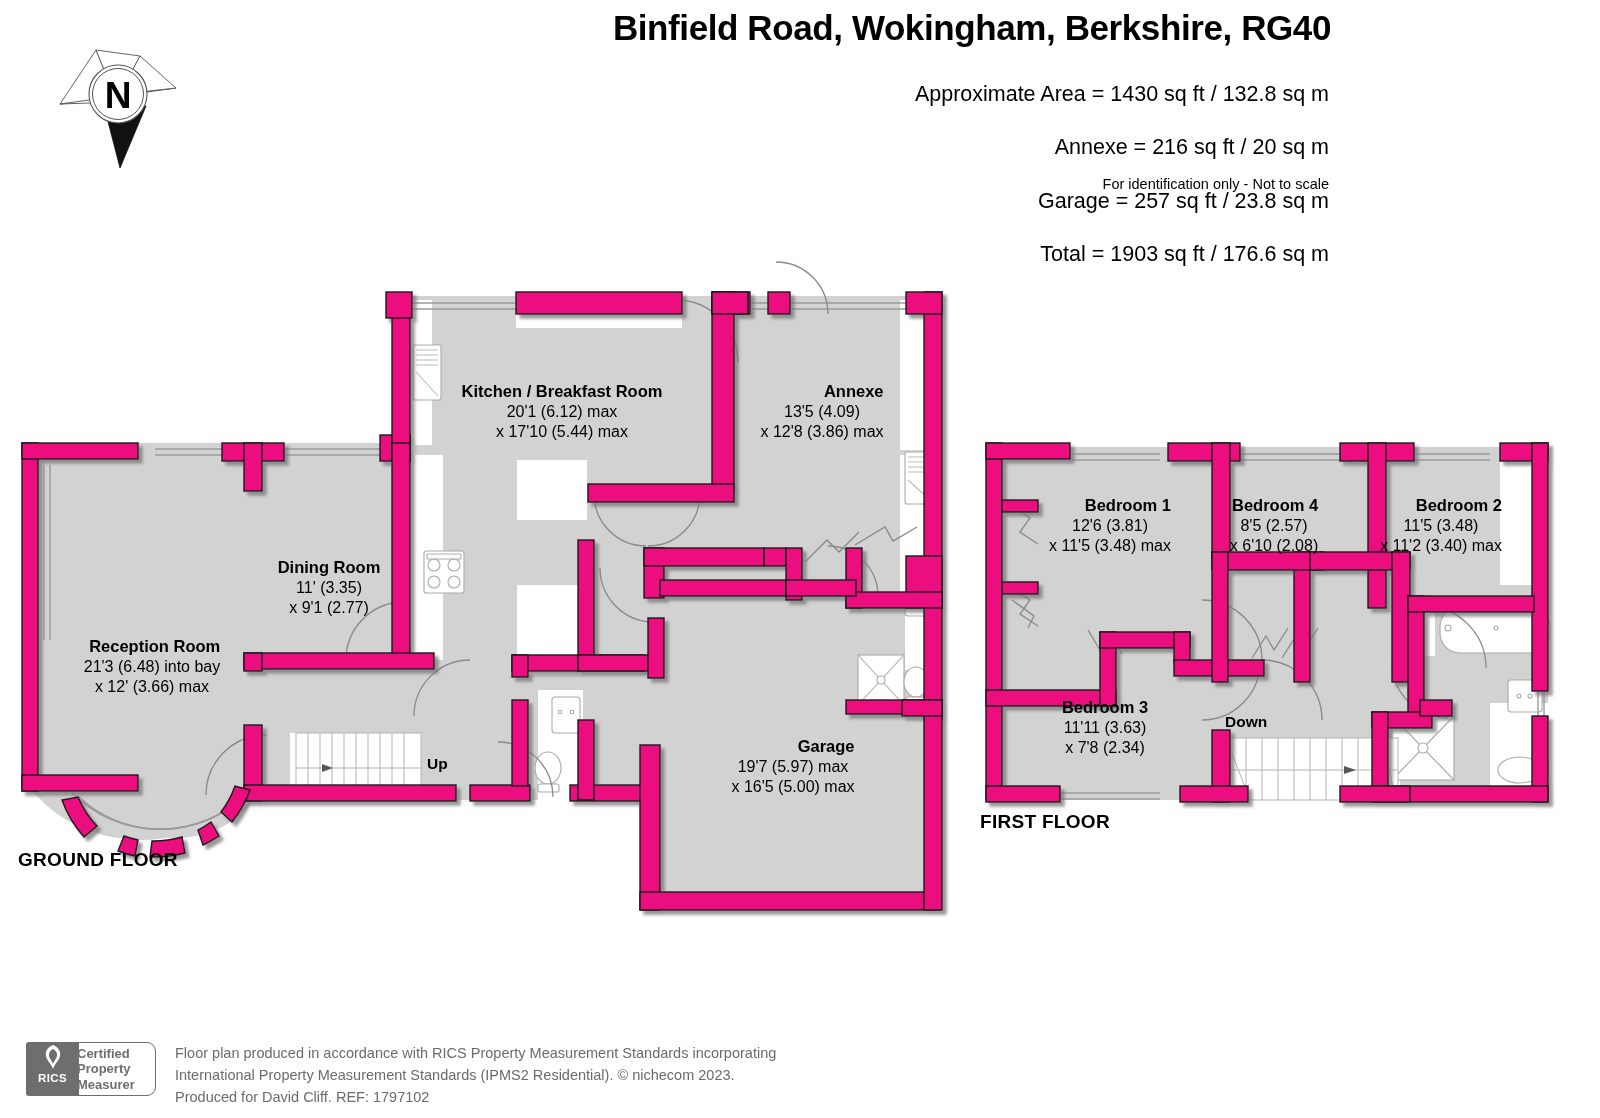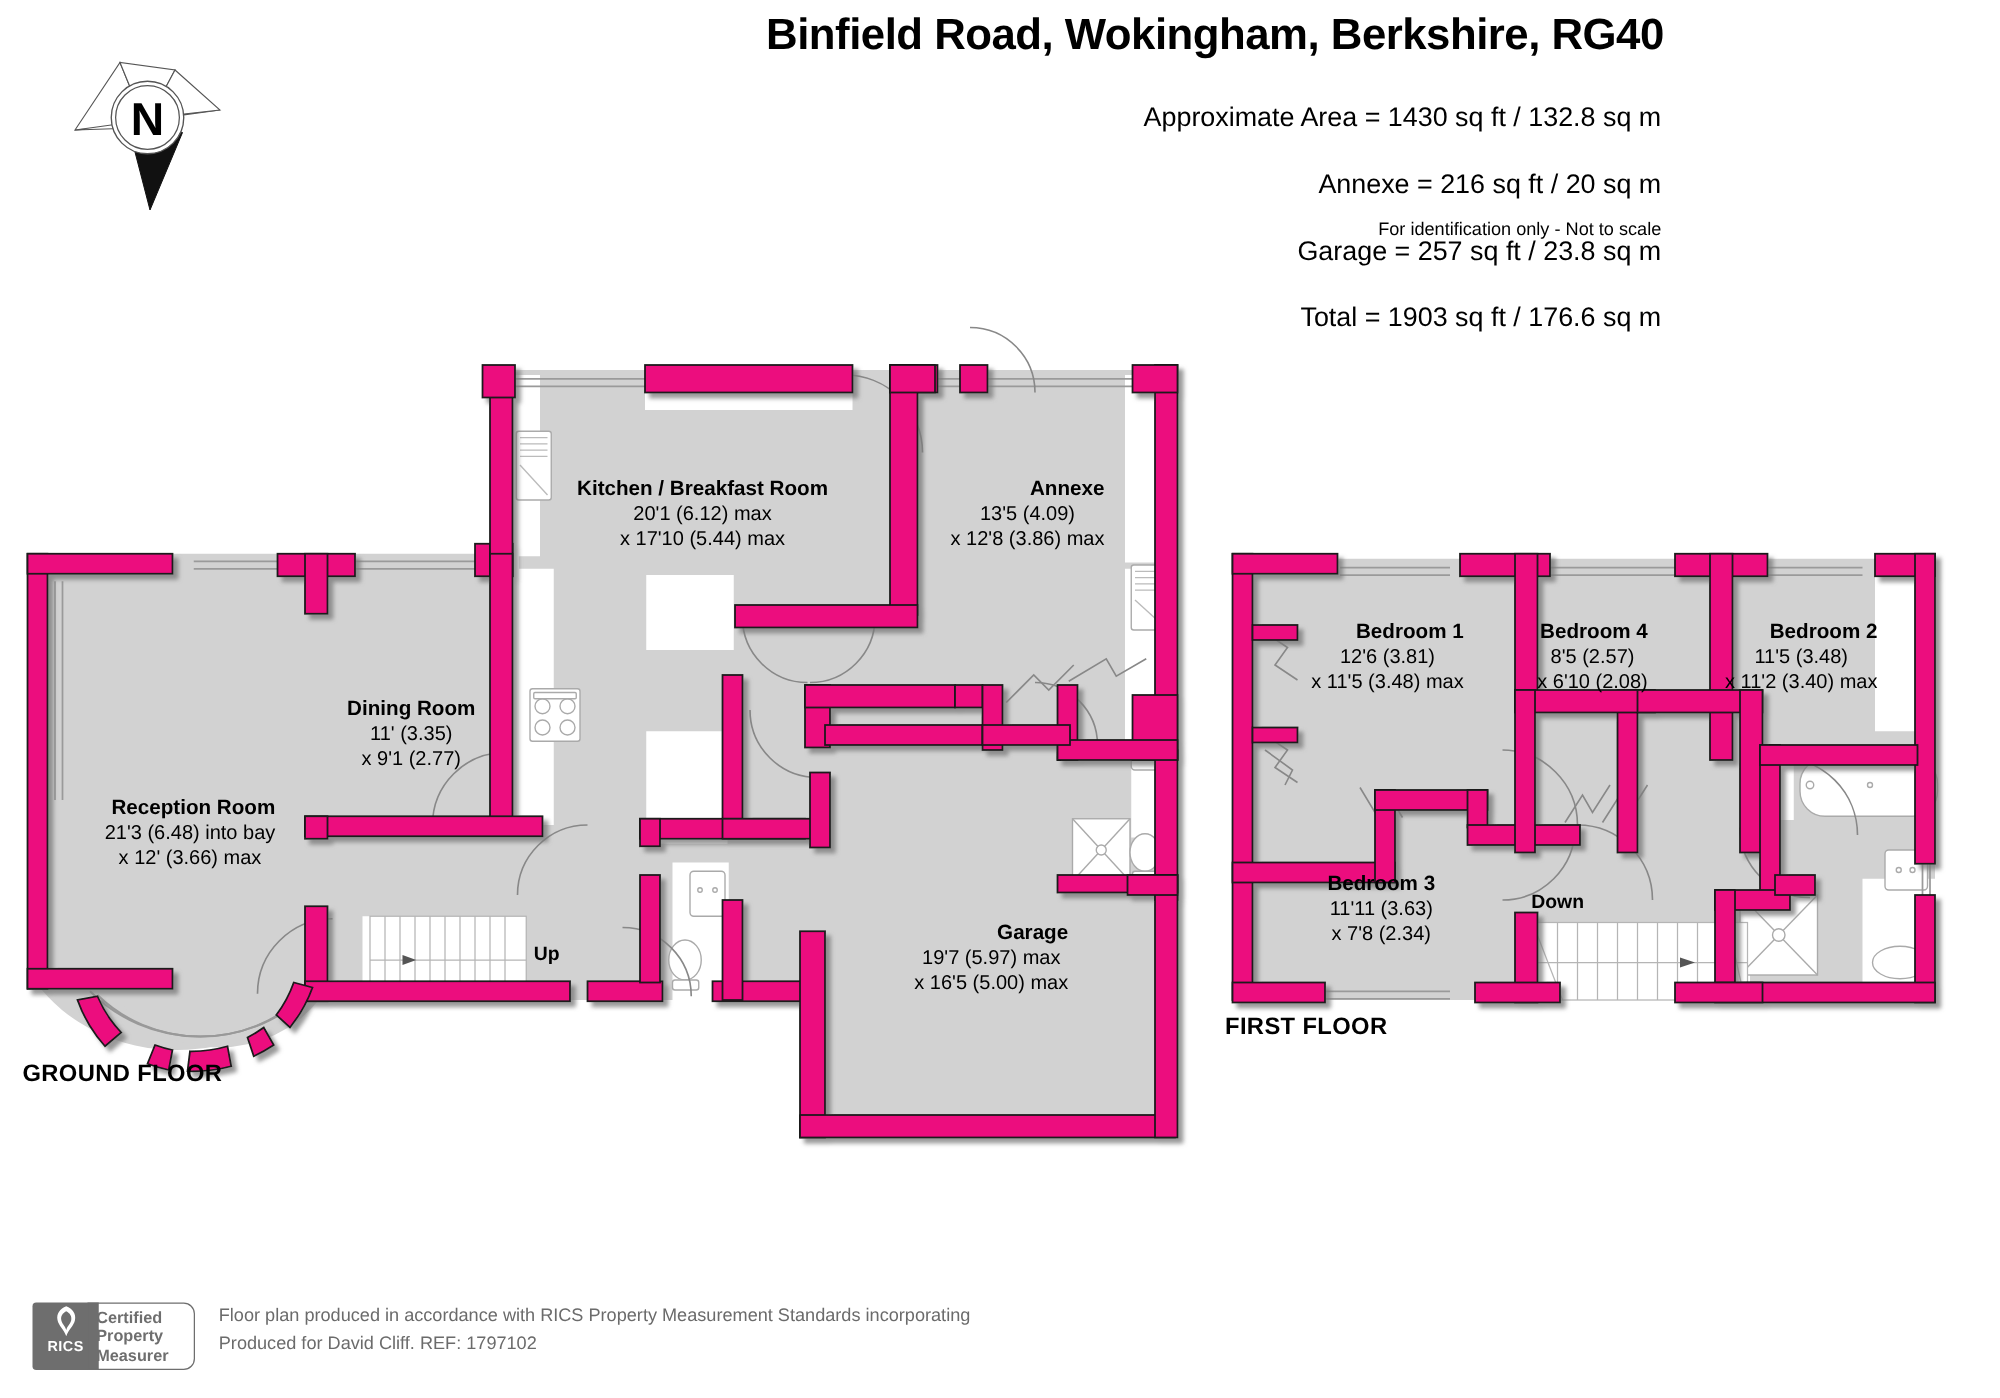--- a/index.html
+++ b/index.html
@@ -515,17 +515,18 @@
         <span id="rics-wordmark">RICS</span>
       </div>
       <div id="rics-text-box">
         <span>Certified</span>
         <span>Property</span>
         <span>Measurer</span>
       </div>
     </div>
     <div id="footer-text">
       <div>Floor plan produced in accordance with RICS Property Measurement Standards incorporating</div>
+      <div>International Property Measurement Standards (IPMS2 Residential).    © nichecom 2023.</div>
       <div>Produced for David Cliff.    REF: 1797102</div>
     </div>
   </div>
 
 </div>
 
 </body></html>

